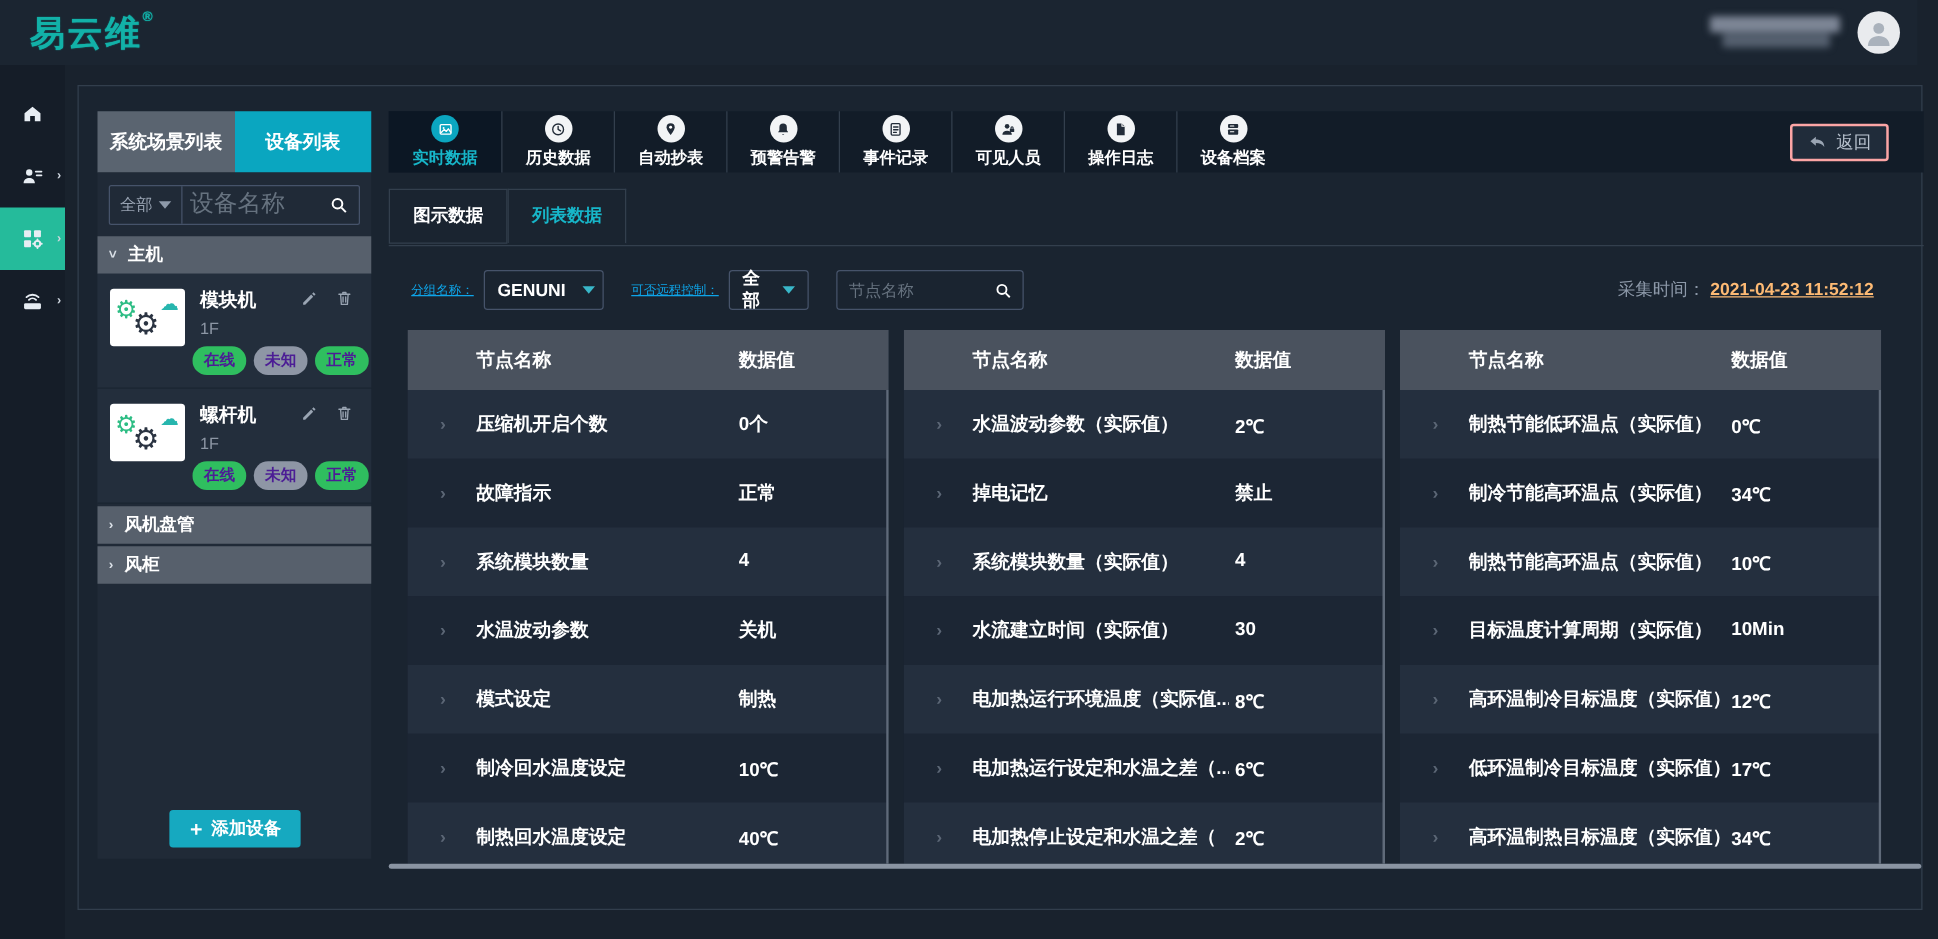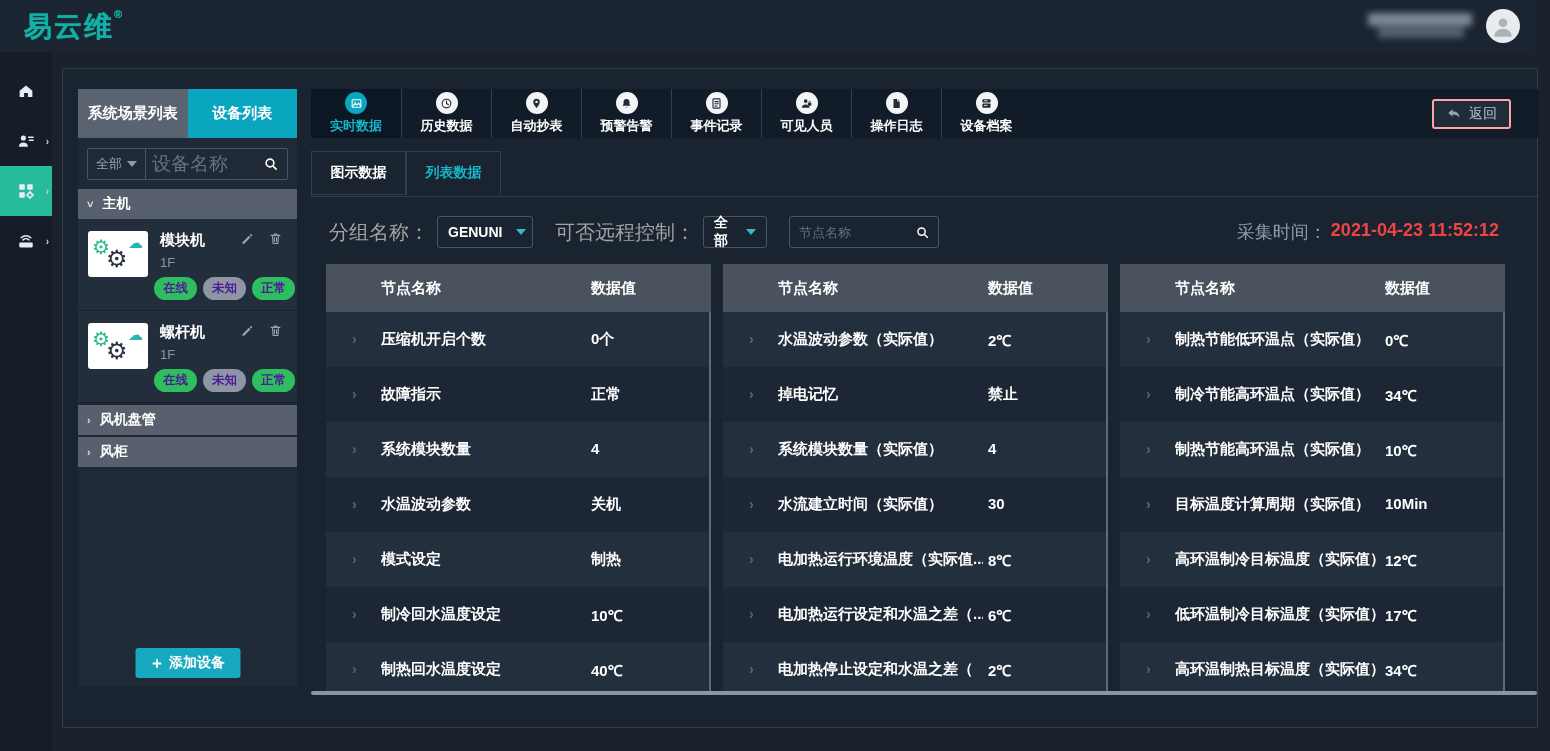--- a/index.html
+++ b/index.html
@@ -92,34 +92,34 @@
 
   .subtab-row { position:absolute; left:0; right:0; top:62px; height:46px; }
   .subtab-row .line { position:absolute; left:0; right:0; bottom:0; height:1px; background:#333f4d; }
   .subtab { position:absolute; top:0; height:44px; width:95px; border:1px solid #333f4d;
             display:flex; align-items:center; justify-content:center; font-size:14px; font-weight:bold;
             color:#fff; cursor:pointer; z-index:2; background:transparent; }
   .subtab.active { color:#17b6c9; background:#1a2430; border-bottom-color:#1a2430; }
 
   .filter-bar { position:absolute; left:18px; right:0; top:127px; height:32px;
                 display:flex; align-items:center; }
-  .flabel { color:#a3a3a3; font-size:20px; }
+  .flabel { color:#0ea5e9; font-size:10px;text-decoration:underline; }
   .selbox { height:32px; border:1px solid #46536a; border-radius:3px; display:flex; align-items:center;
             justify-content:space-between; padding:0 10px; margin:0 22px 0 8px; cursor:pointer; }
   .selbox .val { font-size:14px; font-weight:bold; color:#fff; margin-right:14px; }
   .selbox .caret { border-top-color:#39b7c9; }
   .nodesearch { height:32px; width:150px; border:1px solid #46536a; border-radius:3px;
                 display:flex; align-items:center; }
   .nodesearch input { flex:1; min-width:0; background:transparent; border:none; outline:none;
                       color:#dfe6ee; font-size:13px; padding:0 9px; font-family:inherit; }
   .nodesearch input::placeholder { color:#66727f; }
   .nodesearch .sicon { padding:0 8px; color:#fff; }
-  .timeblock { margin-left:auto; padding-right:40px; font-size:18px; display:flex; gap:4px; }
+  .timeblock { margin-left:auto; padding-right:40px; font-size:14px; display:flex; gap:4px; }
   .timeblock .tl { color:#8d99a9; }
-  .timeblock .tv { color:#ef4444; font-weight:bold; }
+  .timeblock .tv { color:#fdba74; font-weight:bold;text-decoration:underline; }
 
   .tables-row { position:absolute; left:15px; top:175px; display:flex; gap:12px; }
   .dtable { position:relative; width:385px; height:427px; overflow:hidden; background:#1c2634; }
   .thead { height:48px; background:#4a525e; position:relative; }
   .thead .h1 { position:absolute; left:55px; top:15px; font-size:15px; font-weight:bold; }
   .thead .h2 { position:absolute; left:265px; top:15px; font-size:15px; font-weight:bold; }
   .trow { position:relative; height:55px; }
   .trow:nth-child(odd)  { background:#1c2634; }
   .trow:nth-child(even) { background:#242f3e; }
   .trow .rchev { position:absolute; left:26px; top:19px; color:#5b6675; font-size:14px; font-weight:bold; }

